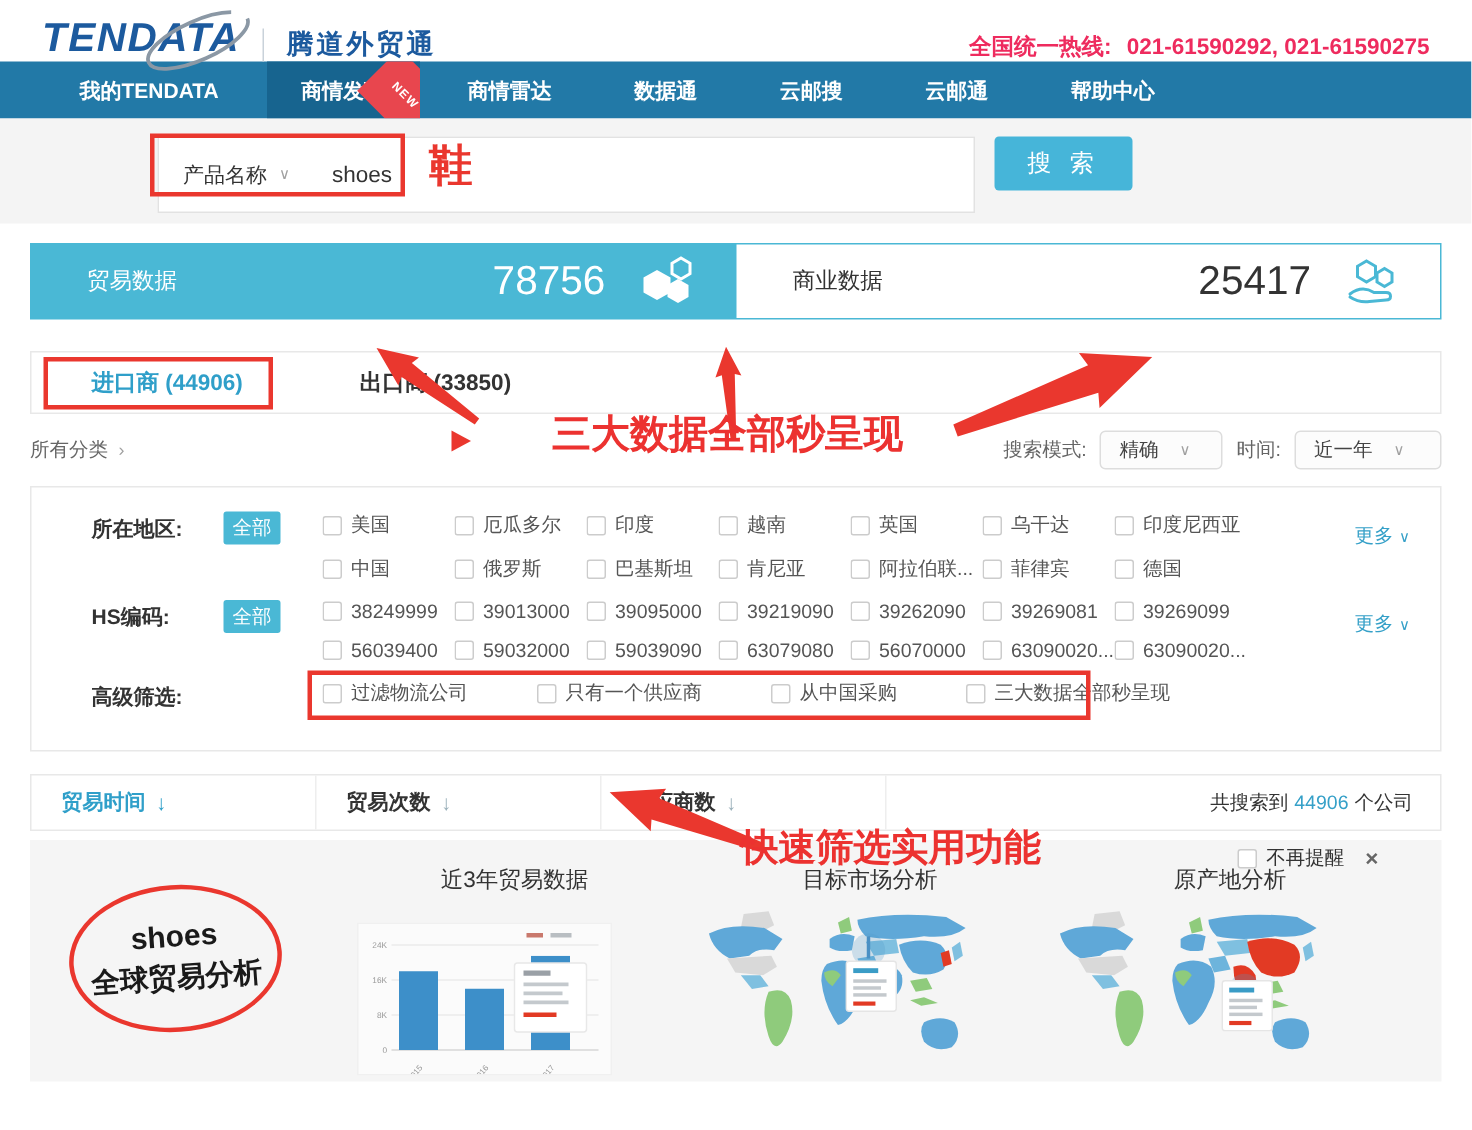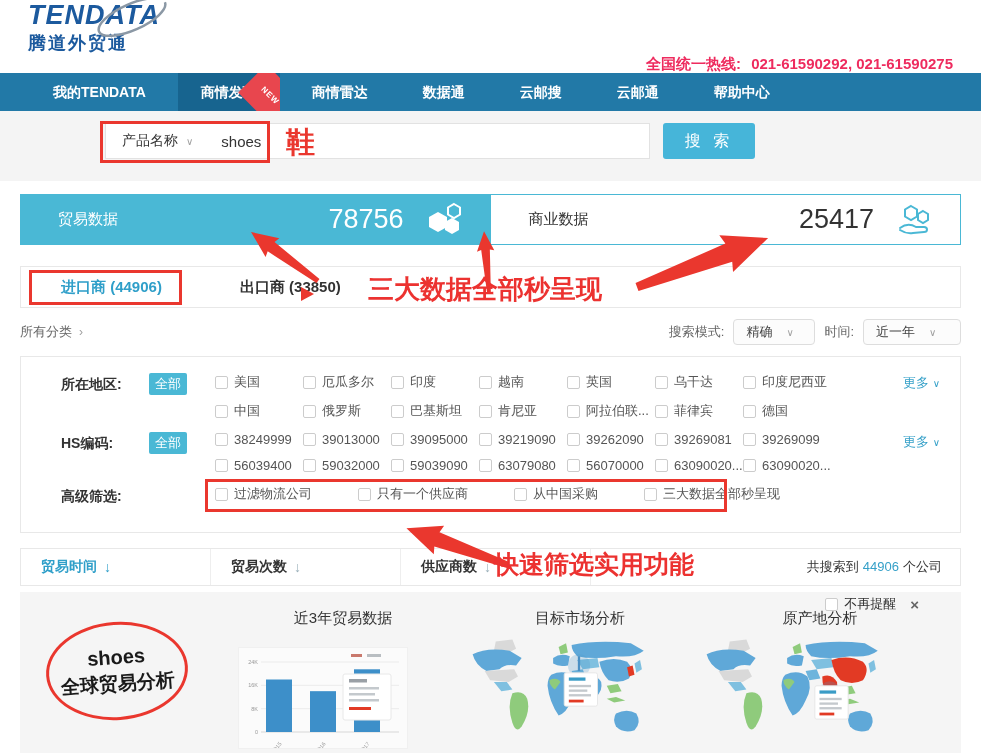--- a/index.html
+++ b/index.html
@@ -1,37 +1,37 @@
 <!DOCTYPE html>
 <html><head>
 <meta charset="utf-8">
 <style>
   * { box-sizing: border-box; margin:0; padding:0; }
   html,body { width:981px; height:753px; }
   body { font-family:"Liberation Sans","DejaVu Sans",sans-serif; background:#fff; position:relative; overflow:hidden; }
 
   
-  .topbar { height:73px; display:flex; align-items:flex-start; padding:0 28px; background:#fff;flex-direction:column; }
+  .topbar { height:41px; display:flex; align-items:flex-end; padding:0 28px; background:#fff; }
   .logo-wrap { position:relative; display:flex; align-items:center; }
   .logo-text { font-size:27px; font-weight:bold; font-style:italic; color:#1c5a9e; letter-spacing:1px; }
   .swoosh { position:absolute; left:52px; top:-11px; pointer-events:none; }
   .brand-divider { width:1px; height:22px; background:#c9d2da; margin:0 15px; }
   .brand { font-size:18px; color:#1c5a9e; font-weight:600; letter-spacing:2px; }
   .hotline { margin-left:auto; font-size:15px; font-weight:bold; color:#ee2b5e; }
   .hotline span { margin-left:6px; }
 
   
   .nav { height:38px; background:#2279a7; display:flex; padding-left:30px; }
   .nav-item { position:relative; color:#fff; font-size:14px; font-weight:bold; line-height:38px; padding:0 23px; margin-right:9px; cursor:pointer; white-space:nowrap; }
   .nav-item.active { background:#17648f; overflow:hidden; }
   .badge-new { position:absolute; top:3px; right:-15px; background:#e8464e; color:#fff; font-size:8px; font-weight:bold; letter-spacing:1px; padding:1px 14px; transform:rotate(45deg); }
 
   
   .search-section { height:70px; background:#f4f4f4; position:relative; }
-  .search-box { position:absolute; left:105px; top:12px; width:545px; height:36px; background:#fff; border:1px solid #e2e2e2; display:flex; align-items:center; }
+  .search-box { position:absolute; left:105px; top:12px; width:545px; height:51px; background:#fff; border:1px solid #e2e2e2; display:flex; align-items:center; }
   .category { display:flex; align-items:center; gap:8px; padding:0 14px 0 16px; font-size:14px; color:#333; cursor:pointer; }
   .chev { color:#a0a0a0; font-size:10px; }
   .query { font-size:15px; color:#333; margin-left:14px; }
   .search-red-box { position:absolute; left:-6px; top:-3px; width:170px; height:42px; border:3px solid #ea372e; pointer-events:none; }
   .hint-char { position:absolute; left:180px; top:-1px; font-size:29px; font-weight:bold; color:#ea372e; }
   .search-btn { position:absolute; left:663px; top:12px; width:92px; height:36px; background:#46b5d9; color:#fff; font-size:16px; border:none; border-radius:3px; display:flex; align-items:center; justify-content:center; letter-spacing:4px; cursor:pointer; }
 
   
   .content { padding:0 20px; position:relative; }
 
@@ -59,21 +59,21 @@
   .filter-panel { margin-top:8px; border:1px solid #e8e8e8; background:#fff; padding:16px 0 13px; }
   .fgroup { display:flex; padding:0 20px 0 40px; margin-bottom:12px; position:relative; }
   .flabel { width:88px; font-size:14px; font-weight:bold; color:#333; line-height:22px; white-space:nowrap; }
   .fall { width:66px; }
   .chip { width:38px; height:22px; background:#4ab8d5; color:#fff; font-size:13px; border-radius:2px; display:inline-flex; align-items:center; justify-content:center; cursor:pointer; }
   .fitems { flex:1; }
   .frow { display:flex; margin-bottom:11px; }
   .frow:last-child { margin-bottom:0; }
   .cb { width:88px; display:flex; align-items:center; gap:6px; font-size:13px; color:#555; cursor:pointer; white-space:nowrap; overflow:hidden; }
   .cb .box { width:13px; height:13px; border:1px solid #ccc; border-radius:2px; background:#fff; flex:none; }
-  .more { width:56px; text-align:right; color:#35a0c8; font-size:13px; line-height:19px; cursor:pointer; white-space:nowrap; }
+  .more { width:56px; text-align:right; color:#35a0c8; font-size:13px; line-height:32px; cursor:pointer; white-space:nowrap; }
   .more .chev { color:#35a0c8; }
   .adv .cb { width:auto; margin-right:46px; }
   .adv-red-box { position:absolute; left:184px; top:-6px; width:522px; height:33px; border:3px solid #ea372e; pointer-events:none; }
 
   .sortbar { margin-top:15px; height:38px; border:1px solid #e8e8e8; background:#fff; display:flex; align-items:center; font-size:14px; }
   .sort-item { width:190px; height:100%; display:flex; align-items:center; gap:7px; padding-left:20px; border-right:1px solid #eee; cursor:pointer; }
   .sort-item .lbl { font-weight:bold; color:#333; }
   .sort-item .arr { color:#9ab0ba; font-weight:bold; }
   .sort-item.active .lbl, .sort-item.active .arr { color:#2f9fc9; }
   .sort-count { margin-left:auto; padding-right:18px; font-size:13px; color:#333; }

